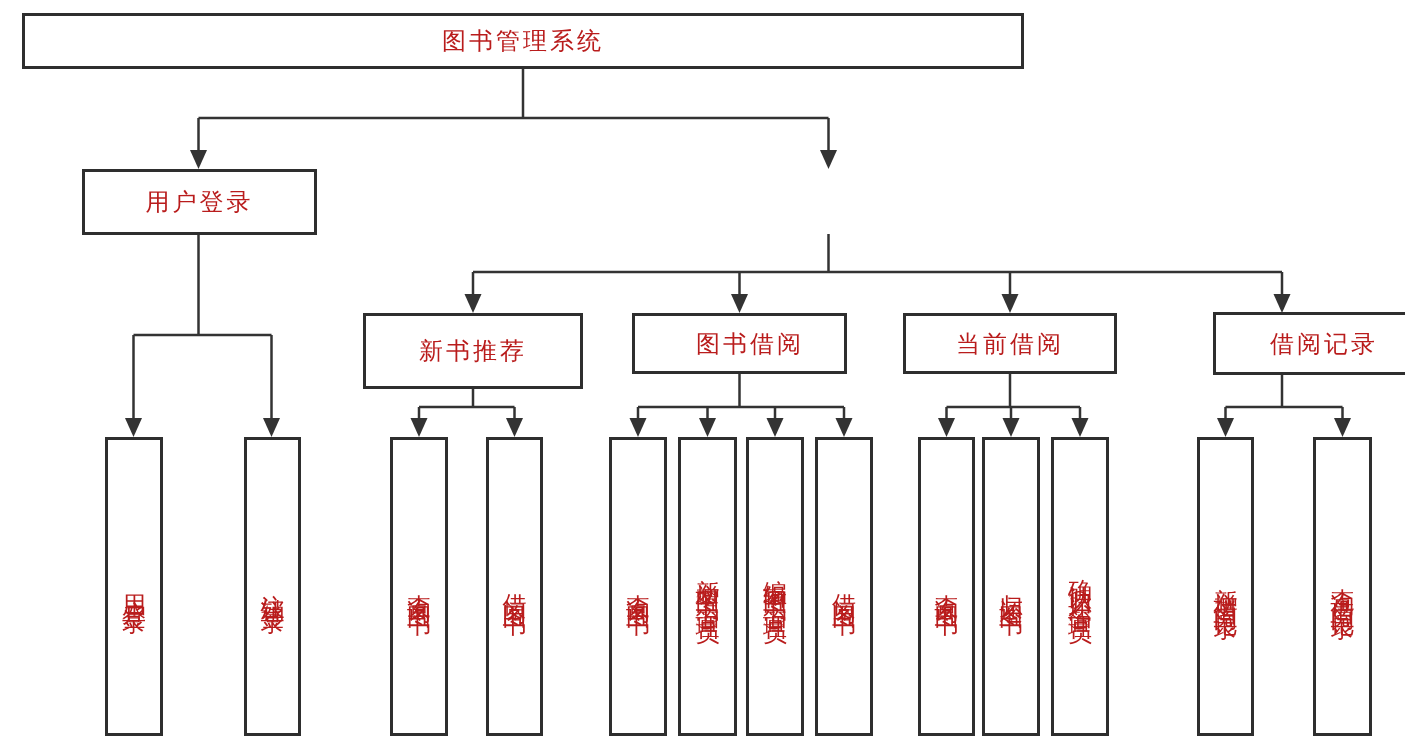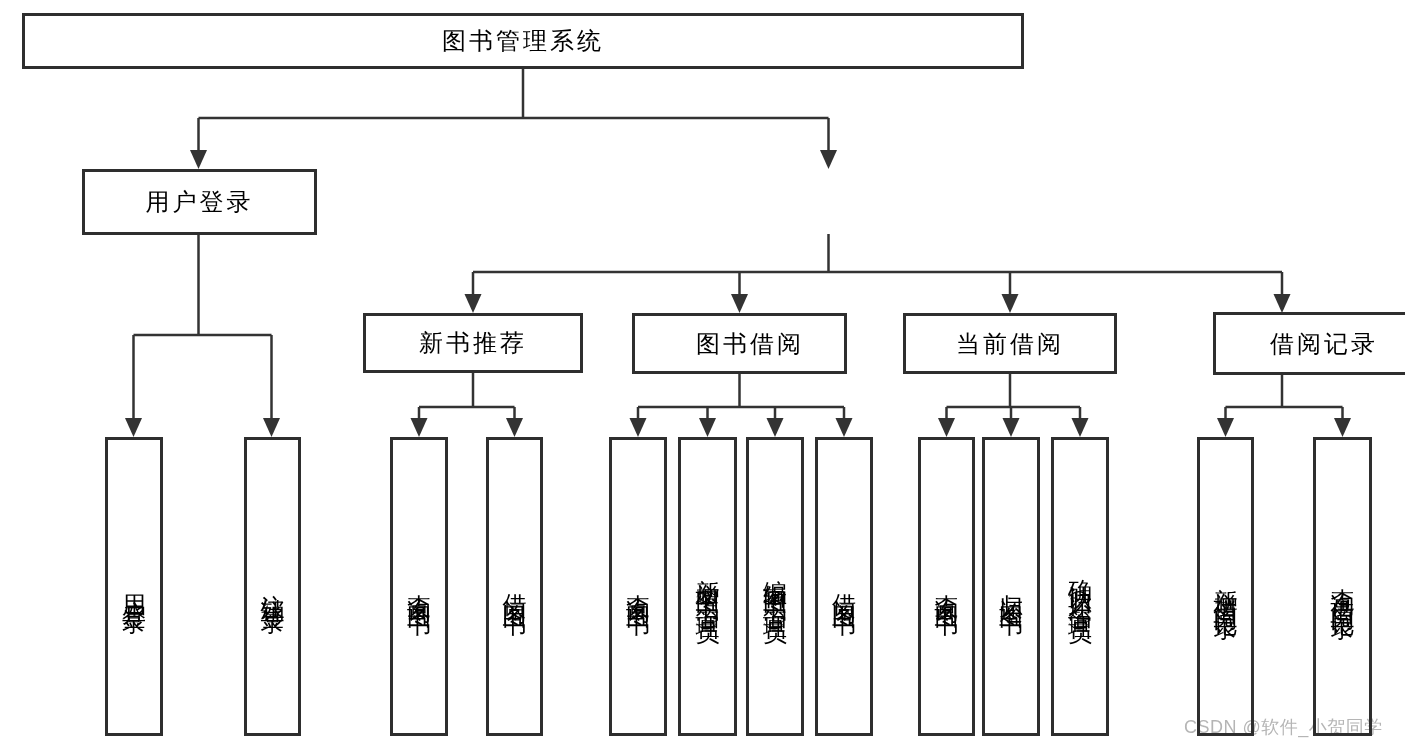--- a/index.html
+++ b/index.html
@@ -7,32 +7,32 @@
     width:1405px;height:747px;position:relative;overflow:hidden;
     background:#ffffff;
     font-family:"Liberation Sans","DejaVu Sans",sans-serif;
   }
   .stage{position:absolute;inset:0;width:1405px;height:747px;}
   svg.wires{position:absolute;left:0;top:0;z-index:0;}
   .node{
     position:absolute;box-sizing:border-box;z-index:1;
     background:#ffffff;border:3px solid #2e2e2e;
     display:flex;align-items:center;justify-content:center;
-    color:#000000;
+    color:#b91c1c;
   }
   .node.h{font-size:24px;letter-spacing:3px;white-space:nowrap;}
   .node.v{
     writing-mode:vertical-rl;text-orientation:mixed;
     font-size:24px;letter-spacing:6px;line-height:1;
   }
   
   .n-root{left:22px;top:13px;width:1002px;height:56px;letter-spacing:4px;}
   .n-user-login{left:82px;top:169px;width:235px;height:66px;}
   .n-book-mgmt{left:712px;top:169px;width:233px;height:65px;}
-  .n-new-book-rec{left:363px;top:313px;width:220px;height:60px;}
+  .n-new-book-rec{left:363px;top:313px;width:220px;height:76px;}
   .n-book-borrow{left:632px;top:313px;width:215px;height:61px;padding-left:21px;}
   .n-current-borrow{left:903px;top:313px;width:214px;height:61px;}
   .n-borrow-record{left:1171px;top:312px;width:222px;height:63px;margin-left:42px;}
   
   .leaf{top:437px;height:299px;}
   .l1{left:105px;width:58px;}
   .l2{left:244px;width:57px;}
   .l3{left:390px;width:58px;}
   .l4{left:486px;width:57px;}
   .l5{left:609px;width:58px;}
@@ -144,14 +144,13 @@
   <div class="node v leaf l7">编辑图书（管理员）</div>
   <div class="node v leaf l8">借阅图书</div>
 
   <div class="node v leaf l9">查询图书</div>
   <div class="node v leaf l10">归还图书</div>
   <div class="node v leaf l11">确认归还（管理员）</div>
 
   <div class="node v leaf l12">新增借阅记录</div>
   <div class="node v leaf l13">查询借阅记录</div>
 
-  <div class="watermark">CSDN @软件_小贺同学</div>
 </div>
 
 </body></html>

